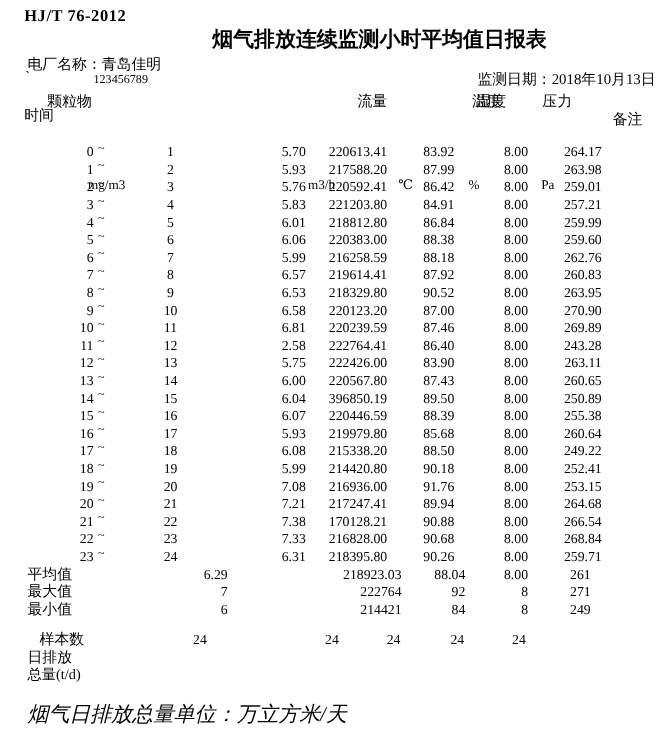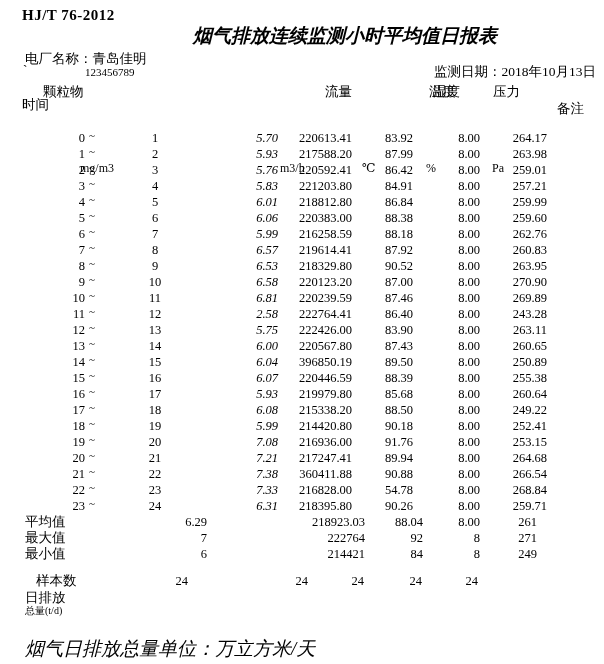--- a/index.html
+++ b/index.html
@@ -4,21 +4,21 @@
 <style>
   html,body{margin:0;padding:0;background:#ffffff;}
   body{
     position:relative;width:604px;height:664px;overflow:hidden;
     font-family:"Liberation Serif","DejaVu Serif",serif;
     color:#000;
     -webkit-font-smoothing:none;
   }
   .abs{position:absolute;white-space:nowrap;}
   .standard{left:22px;top:7px;font-size:15px;font-weight:bold;letter-spacing:0.5px;}
-  .title{left:193px;top:23px;font-size:19px;font-weight:bold;font-style:italic;}
+  .title{left:193px;top:23px;font-size:19px;font-weight:bold;}
   .plant{left:25px;top:50px;font-size:13.5px;}
   .tickmark{left:23px;top:62px;font-size:13px;}
   .plantcode{left:85px;top:66px;font-size:11px;}
   .date{right:8px;top:63px;font-size:13.5px;}
   .hdr{font-size:13.5px;}
   .h-pm{left:43px;top:83px;}
   .h-time{left:22px;top:96px;}
   .h-flow{left:325px;top:83px;}
   .h-temp{left:393px;top:83px;margin-left:36px;}
   .h-hum{left:433px;top:83px;}
@@ -28,21 +28,21 @@
   .u-pm{left:80px;}
   .u-flow{left:280px;}
   .u-temp{left:362px;}
   .u-hum{left:426px;}
   .u-press{left:492px;}
   .row{position:absolute;left:0;right:0;height:16px;line-height:16px;font-size:12.5px;}
   .row span{position:absolute;white-space:nowrap;}
   .hour-from{right:519px;}
   .tilde{left:89px;top:-3px;font-size:11px;}
   .hour-to{left:140px;width:30px;text-align:center;}
-  .c-pm{right:326px;font-style:italic;}
+  .c-pm{right:326px;}
   .c-flow{right:252px;}
   .c-temp{right:191px;}
   .c-hum{right:124px;}
   .c-press{right:57px;}
   .srow{position:absolute;left:0;right:0;height:16px;line-height:16px;font-size:12.5px;}
   .srow span{position:absolute;white-space:nowrap;}
   .s-label{left:25px;font-size:13.5px;}
   .s-pm{right:397px;}
   .s-flow{right:239px;}
   .s-temp{right:181px;}
@@ -50,21 +50,21 @@
   .s-press{right:67px;}
   .samplerow{position:absolute;left:0;right:0;top:573px;height:16px;line-height:16px;font-size:12.5px;}
   .samplerow span{position:absolute;white-space:nowrap;}
   .sm-label{left:36px;font-size:13.5px;}
   .sm-0{right:416px;}
   .sm-1{right:296px;}
   .sm-2{right:240px;}
   .sm-3{right:182px;}
   .sm-4{right:126px;}
   .daily1{left:25px;top:589px;font-size:13.5px;}
-  .daily2{left:25px;top:604px;font-size:10px;}
+  .daily2{left:25px;top:604px;font-size:13px;}
   .footer{left:25px;top:636px;font-size:19px;font-style:italic;}
 </style>
 </head>
 <body>
 
 <div class="abs standard">HJ/T 76-2012</div>
 <div class="abs title">烟气排放连续监测小时平均值日报表</div>
 
 <div class="abs plant"><span>电厂名称：</span><span>青岛佳明</span></div>
 <div class="abs tickmark">`</div>
@@ -316,33 +316,33 @@
     <span class="c-temp">89.94</span>
     <span class="c-hum">8.00</span>
     <span class="c-press">264.68</span>
   </div>
 
   <div class="row" style="top: 466px;">
     <span class="hour-from">21</span>
     <span class="tilde">~</span>
     <span class="hour-to">22</span>
     <span class="c-pm">7.38</span>
-    <span class="c-flow">360411.88</span>
+    <span class="c-flow">170128.21</span>
     <span class="c-temp">90.88</span>
     <span class="c-hum">8.00</span>
     <span class="c-press">266.54</span>
   </div>
 
   <div class="row" style="top: 482px;">
     <span class="hour-from">22</span>
     <span class="tilde">~</span>
     <span class="hour-to">23</span>
     <span class="c-pm">7.33</span>
     <span class="c-flow">216828.00</span>
-    <span class="c-temp">54.78</span>
+    <span class="c-temp">90.68</span>
     <span class="c-hum">8.00</span>
     <span class="c-press">268.84</span>
   </div>
 
   <div class="row" style="top: 498px;">
     <span class="hour-from">23</span>
     <span class="tilde">~</span>
     <span class="hour-to">24</span>
     <span class="c-pm">6.31</span>
     <span class="c-flow">218395.80</span>

